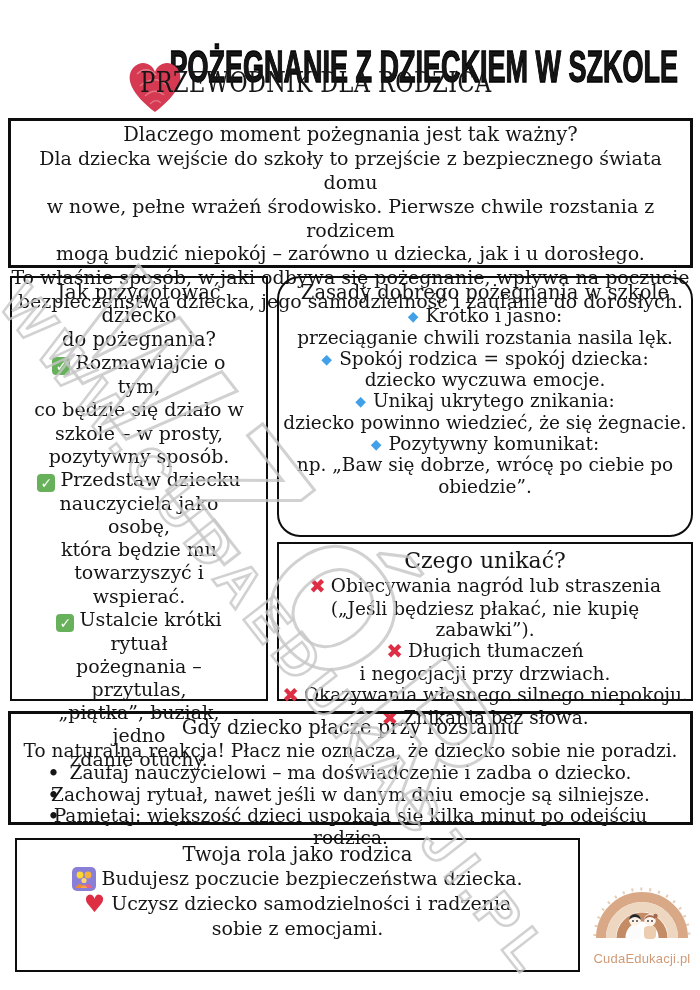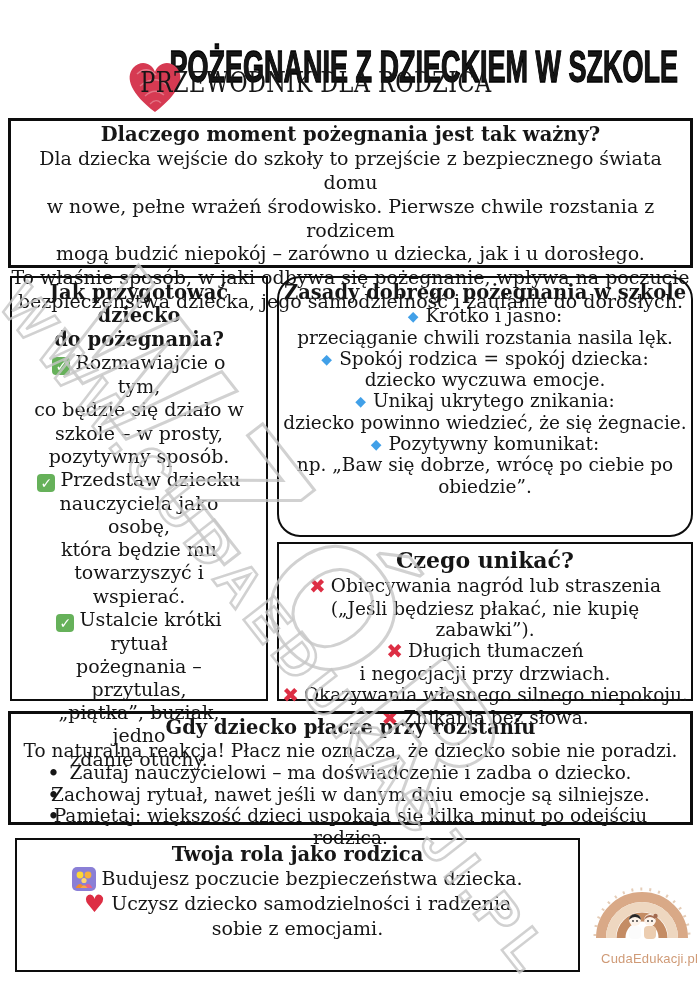--- a/index.html
+++ b/index.html
@@ -11,21 +11,21 @@
   .squeezeT{display:inline-block;transform:scaleX(.60);transform-origin:center;
             white-space:nowrap;-webkit-text-stroke:1.3px #000;}
   .hdr-heart{position:absolute;left:120px;top:56px;width:70px;height:58px;}
   .subtitle{position:absolute;top:66px;left:0;width:587px;text-align:center;font-size:28px;
             letter-spacing:.5px;}
   .squeezeS{display:inline-block;transform:scaleX(.80);transform-origin:center;
             white-space:nowrap;padding-left:56px;}
   
   .box{position:absolute;border:2.5px solid #0d0d0d;box-sizing:border-box;text-align:center;
        background:transparent;}
-  .btitle{font-weight:bold;line-height:1.25;white-space:pre-line;}
+  .btitle{font-weight:normal;line-height:1.25;white-space:pre-line;}
   .pre{white-space:pre-line;}
   .box-intro{left:8px;top:118px;width:685px;height:150px;border-width:3px;padding-top:2px;
              font-size:19px;line-height:1.25;}
   .box-intro .btitle{font-size:19.5px;}
   .box-left{left:10px;top:276px;width:258px;height:425px;font-size:19px;line-height:1.22;
             padding:3px 20px;}
   .box-left .btitle{font-size:19.5px;line-height:1.2;}
   .box-rules{left:277px;top:276px;width:416px;height:261px;font-size:18.5px;line-height:1.15;
              padding:3px 3px;border-radius:23px;}
   .box-rules .btitle{font-size:19.5px;}
@@ -54,21 +54,21 @@
   .mini-ic{vertical-align:-6px;margin-right:5px;}
   
   .wm{position:absolute;font-family:"Liberation Sans",sans-serif;font-weight:bold;
       color:transparent;-webkit-text-stroke-color:var(--watermark-gray,#c6c6c6);
       pointer-events:none;white-space:nowrap;opacity:.8;z-index:6;}
   .wm1{left:170px;top:240px;font-size:170px;letter-spacing:30px;-webkit-text-stroke-width:3px;
        transform:rotate(52deg);transform-origin:left top;}
   .wm2{left:38px;top:272px;font-size:56px;letter-spacing:8px;-webkit-text-stroke-width:2.5px;
        transform:rotate(52deg);transform-origin:left top;}
   
-  .logo{position:absolute;left:586px;top:850px;width:112px;height:118px;text-align:right;}
+  .logo{position:absolute;left:586px;top:850px;width:112px;height:118px;text-align:center;}
   .logotext{font-family:"Liberation Sans",sans-serif;font-size:13px;letter-spacing:.2px;
             color:var(--logo-tan,#cf9a76);margin-top:-3px;}
 </style>
 </head>
 <body>
 
 <div class="page">
 
   <h1 class="title"><span class="squeezeT">POŻEGNANIE Z DZIECKIEM W SZKOLE</span></h1>
 

